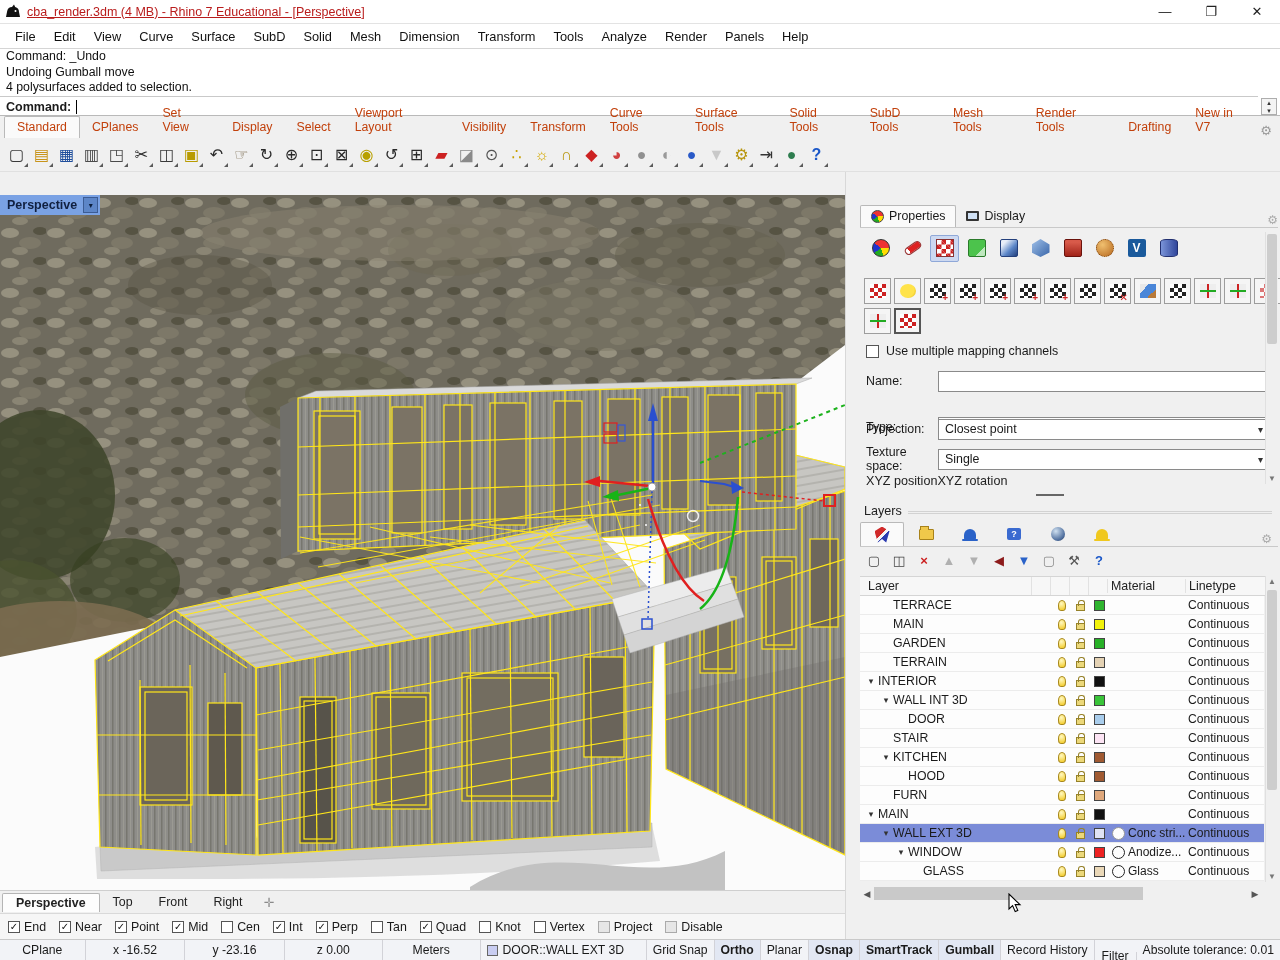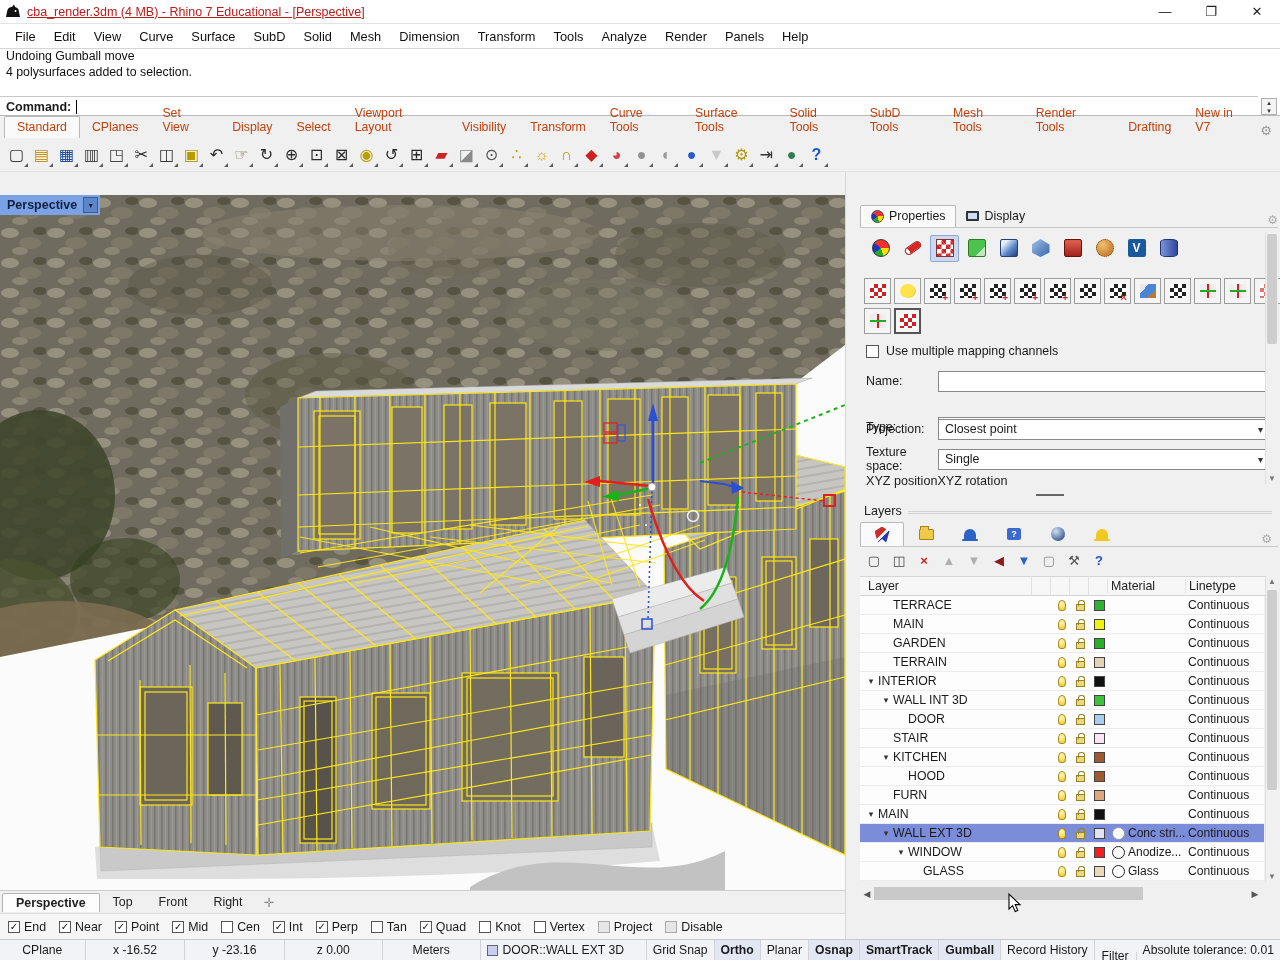--- a/index.html
+++ b/index.html
@@ -218,20 +218,21 @@
   <span class="mitem">Transform</span>
   <span class="mitem">Tools</span>
   <span class="mitem">Analyze</span>
   <span class="mitem">Render</span>
   <span class="mitem">Panels</span>
   <span class="mitem">Help</span>
 </div>
 
 <div id="cmdarea">
   <div id="cmdhist">
+    <div class="cline">Command: _Undo</div>
     <div class="cline">Undoing Gumball move</div>
     <div class="cline">4 polysurfaces added to selection.</div>
   </div>
   <div id="cmdprompt">
     <span>Command:</span>
     <span class="caret"></span>
   </div>
   <div class="cmdscroll" style="top:50px;">▴</div>
   <div class="cmdscroll" style="top:76px;">▾</div>
   <div id="cmdspin">

